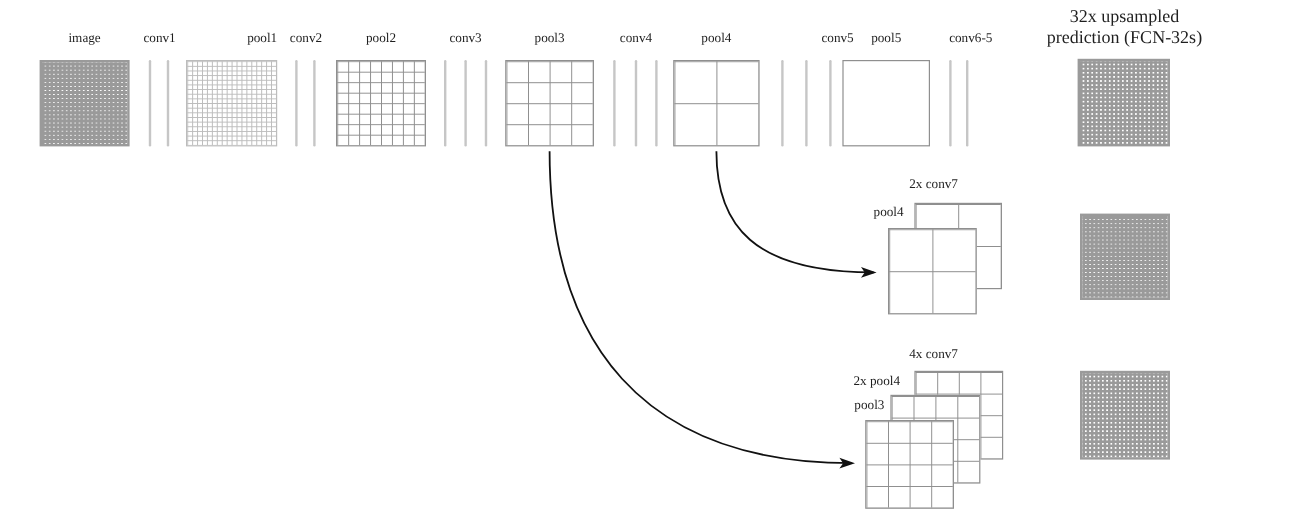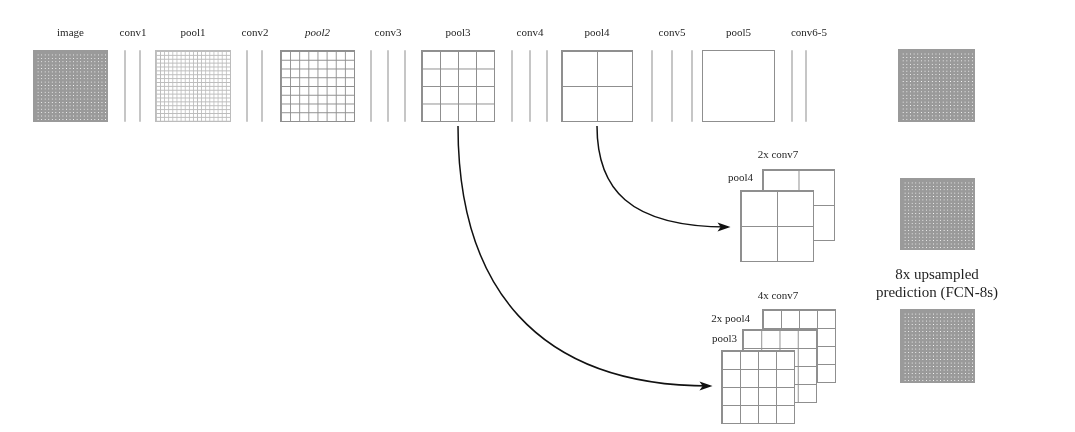--- a/index.html
+++ b/index.html
@@ -28,28 +28,28 @@
   }
   .arrows { position:absolute; left:0; top:0; }
 </style>
 </head>
 <body>
 
 <div class="canvas">
 
   <div class="lbl" style="left:33px;top:24px;width:75px;">image</div>
   <div class="lbl" style="left:103px;top:24px;width:60px;">conv1</div>
-  <div class="lbl" style="left:155px;top:24px;width:76px;">pool1</div>
+  <div class="lbl" style="left:155px;top:24px;width:76px;text-align:right;">pool1</div>
   <div class="lbl" style="left:225px;top:24px;width:60px;">conv2</div>
-  <div class="lbl" style="left:280px;top:24px;width:75px;font-style:italic;">pool2</div>
+  <div class="lbl" style="left:280px;top:24px;width:75px;">pool2</div>
   <div class="lbl" style="left:358px;top:24px;width:60px;">conv3</div>
   <div class="lbl" style="left:421px;top:24px;width:74px;">pool3</div>
   <div class="lbl" style="left:500px;top:24px;width:60px;">conv4</div>
   <div class="lbl" style="left:561px;top:24px;width:72px;">pool4</div>
-  <div class="lbl" style="left:642px;top:24px;width:60px;">conv5</div>
+  <div class="lbl" style="left:668px;top:24px;width:60px;">conv5</div>
   <div class="lbl" style="left:702px;top:24px;width:73px;">pool5</div>
   <div class="lbl" style="left:778px;top:24px;width:62px;">conv6-5</div>
 
   <div class="grid" style="left: 33px; top: 50px; width: 75px; height: 72px; border: 2px solid rgb(154, 154, 154); background-image: linear-gradient(to right, rgb(154, 154, 154) 2.4px, transparent 2.4px), linear-gradient(rgb(154, 154, 154) 2.4px, transparent 2.4px); background-size: 5% 5%;"></div>
   <div class="convlines" style="left:124px;top:50px;width:17px;height:72px;">
       <span style="background: rgb(198, 198, 198);"></span>
       <span style="background: rgb(198, 198, 198);"></span>
     </div>
   <div class="grid" style="left: 155px; top: 50px; width: 76px; height: 72px; border: 1px solid rgb(188, 188, 188); background-image: linear-gradient(to right, rgb(188, 188, 188) 1.1px, transparent 1.1px), linear-gradient(rgb(188, 188, 188) 1.1px, transparent 1.1px); background-size: 5.55556% 5.55556%;"></div>
   <div class="convlines" style="left:246px;top:50px;width:17px;height:72px;">
@@ -95,23 +95,23 @@
   <div class="grid" style="left: 762px; top: 169px; width: 73px; height: 72px; z-index: 1; border: 1px solid rgb(143, 143, 143); background-image: linear-gradient(to right, rgb(143, 143, 143) 1px, transparent 1px), linear-gradient(rgb(143, 143, 143) 1px, transparent 1px); background-size: 50% 50%;"></div>
   <div class="grid" style="left: 740px; top: 190px; width: 74px; height: 72px; z-index: 2; border: 1px solid rgb(143, 143, 143); background-image: linear-gradient(to right, rgb(143, 143, 143) 1px, transparent 1px), linear-gradient(rgb(143, 143, 143) 1px, transparent 1px); background-size: 50% 50%;"></div>
 
   <div class="lbl" style="left:733px;top:287px;width:90px;">4x conv7</div>
   <div class="lbl lbl-r" style="left:678px;top:310px;width:72px;">2x pool4</div>
   <div class="lbl lbl-r" style="left:678px;top:330px;width:59px;">pool3</div>
   <div class="grid" style="left: 762px; top: 309px; width: 74px; height: 74px; z-index: 1; border: 1px solid rgb(143, 143, 143); background-image: linear-gradient(to right, rgb(143, 143, 143) 1px, transparent 1px), linear-gradient(rgb(143, 143, 143) 1px, transparent 1px); background-size: 25% 25%;"></div>
   <div class="grid" style="left: 742px; top: 329px; width: 75px; height: 74px; z-index: 2; border: 1px solid rgb(143, 143, 143); background-image: linear-gradient(to right, rgb(143, 143, 143) 1px, transparent 1px), linear-gradient(rgb(143, 143, 143) 1px, transparent 1px); background-size: 25% 25%;"></div>
   <div class="grid" style="left: 721px; top: 350px; width: 74px; height: 74px; z-index: 3; border: 1px solid rgb(143, 143, 143); background-image: linear-gradient(to right, rgb(143, 143, 143) 1px, transparent 1px), linear-gradient(rgb(143, 143, 143) 1px, transparent 1px); background-size: 25% 25%;"></div>
 
+  <div class="lbl2" style="left:851px;top:6px;width:172px;">
+    <div>32x upsampled</div>
+    <div>prediction (FCN-32s)</div>
+  </div>
   <div class="grid" style="left: 898px; top: 49px; width: 77px; height: 73px; border: 2px solid rgb(154, 154, 154); background-image: linear-gradient(to right, rgb(154, 154, 154) 2.4px, transparent 2.4px), linear-gradient(rgb(154, 154, 154) 2.4px, transparent 2.4px); background-size: 5% 5%;"></div>
 
   <div class="grid" style="left: 900px; top: 178px; width: 75px; height: 72px; border: 2px solid rgb(154, 154, 154); background-image: linear-gradient(to right, rgb(154, 154, 154) 2.4px, transparent 2.4px), linear-gradient(rgb(154, 154, 154) 2.4px, transparent 2.4px); background-size: 5% 5%;"></div>
 
-  <div class="lbl2" style="left:851px;top:266px;width:172px;">
-    <div>8x upsampled</div>
-    <div>prediction (FCN-8s)</div>
-  </div>
   <div class="grid" style="left: 900px; top: 309px; width: 75px; height: 74px; border: 2px solid rgb(154, 154, 154); background-image: linear-gradient(to right, rgb(154, 154, 154) 2.4px, transparent 2.4px), linear-gradient(rgb(154, 154, 154) 2.4px, transparent 2.4px); background-size: 5% 5%;"></div>
 
 </div>
 
 </body></html>

